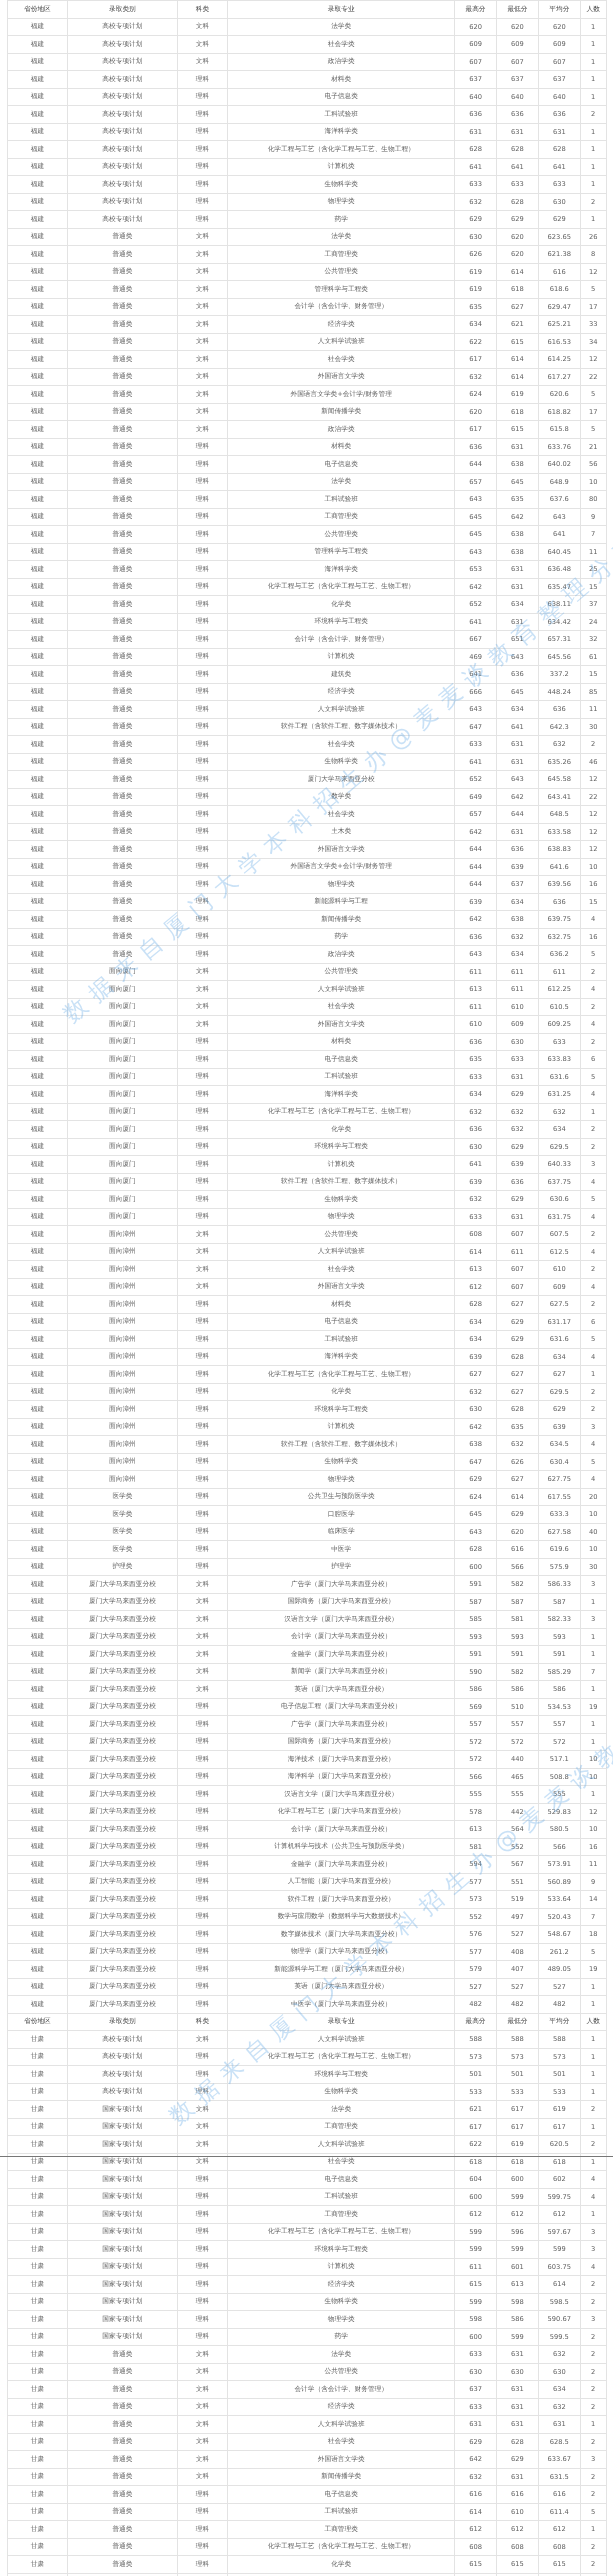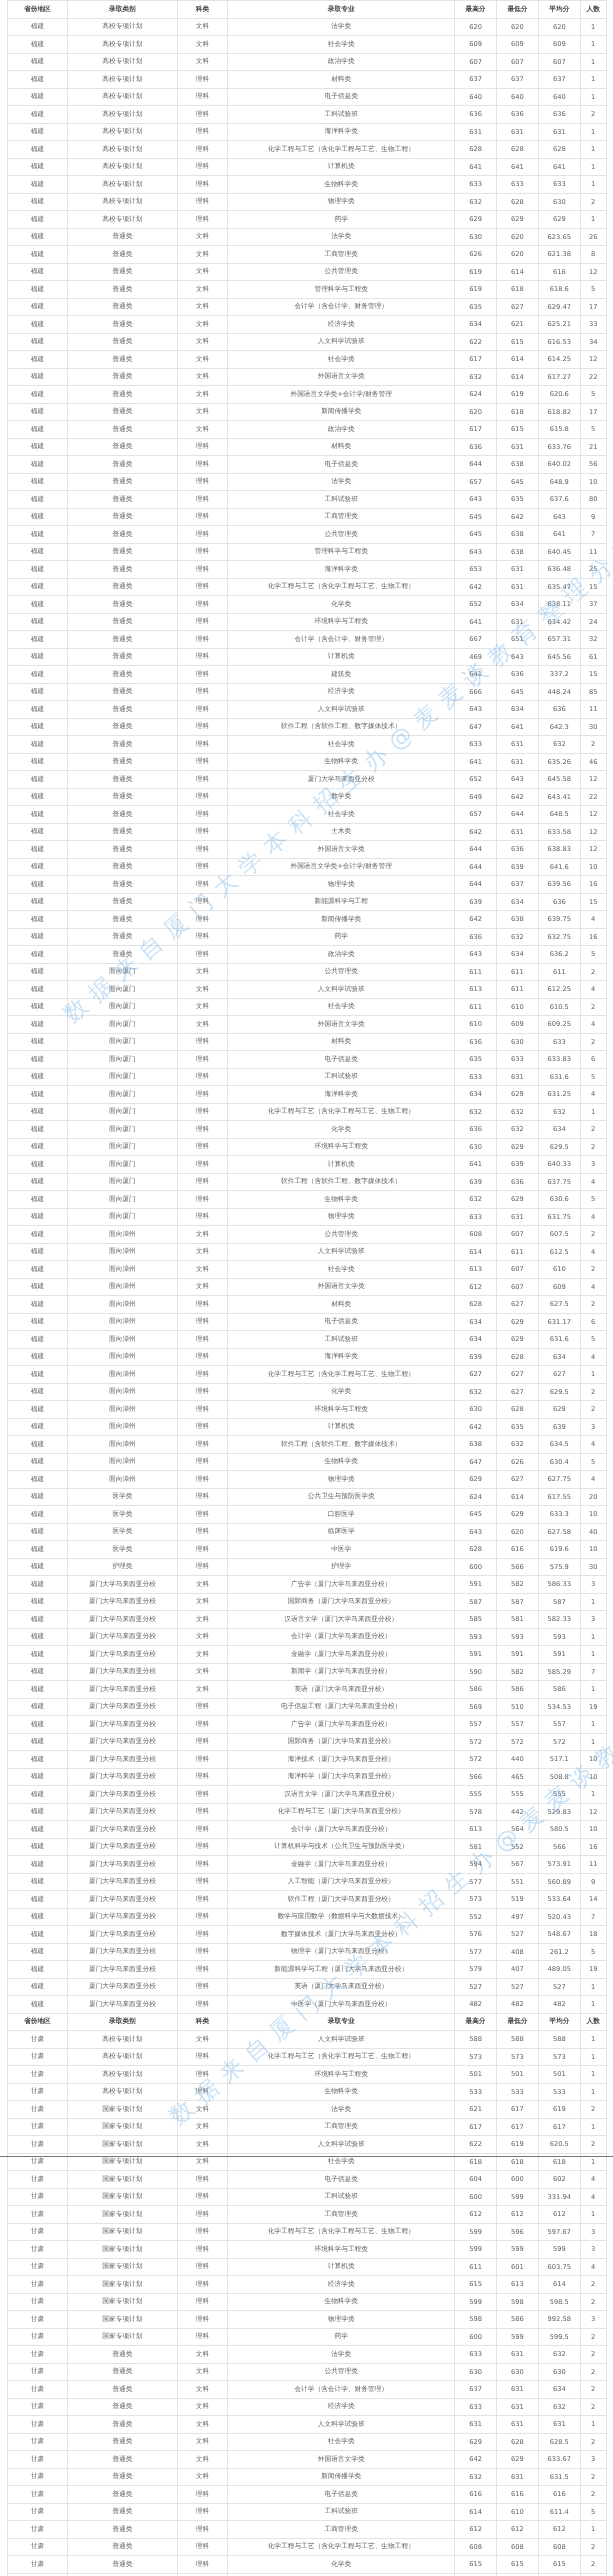--- a/index.html
+++ b/index.html
@@ -14,21 +14,21 @@
   }
   table.scores td {
     border: 1px solid #e3e3e3;
     height: 16.5px;
     text-align: center;
     padding: 0;
     white-space: nowrap;
     overflow: hidden;
     color: #606060;
   }
-  table.scores tr.hdr td { font-weight: bold; color: #444; }
+  table.scores tr.hdr td { font-weight: normal; color: #444; }
   col.c-prov { width: 49px; }
   col.c-type { width: 89px; }
   col.c-subj { width: 41px; }
   col.c-major { width: 184px; }
   col.c-max { width: 34px; }
   col.c-min { width: 34px; }
   col.c-avg { width: 34px; }
   col.c-cnt { width: 21px; }
   .wm {
     position: absolute;
@@ -1313,21 +1313,21 @@
           <td>602</td>
           <td>4</td>
         </tr>
         <tr>
           <td>甘肃</td>
           <td>国家专项计划</td>
           <td>理科</td>
           <td>工科试验班</td>
           <td>600</td>
           <td>599</td>
-          <td>331.94</td>
+          <td>599.75</td>
           <td>4</td>
         </tr>
         <tr>
           <td>甘肃</td>
           <td>国家专项计划</td>
           <td>理科</td>
           <td>工商管理类</td>
           <td>612</td>
           <td>612</td>
           <td>612</td>
@@ -1383,21 +1383,21 @@
           <td>598.5</td>
           <td>2</td>
         </tr>
         <tr>
           <td>甘肃</td>
           <td>国家专项计划</td>
           <td>理科</td>
           <td>物理学类</td>
           <td>598</td>
           <td>586</td>
-          <td>992.58</td>
+          <td>590.67</td>
           <td>3</td>
         </tr>
         <tr>
           <td>甘肃</td>
           <td>国家专项计划</td>
           <td>理科</td>
           <td>药学</td>
           <td>600</td>
           <td>599</td>
           <td>599.5</td>

